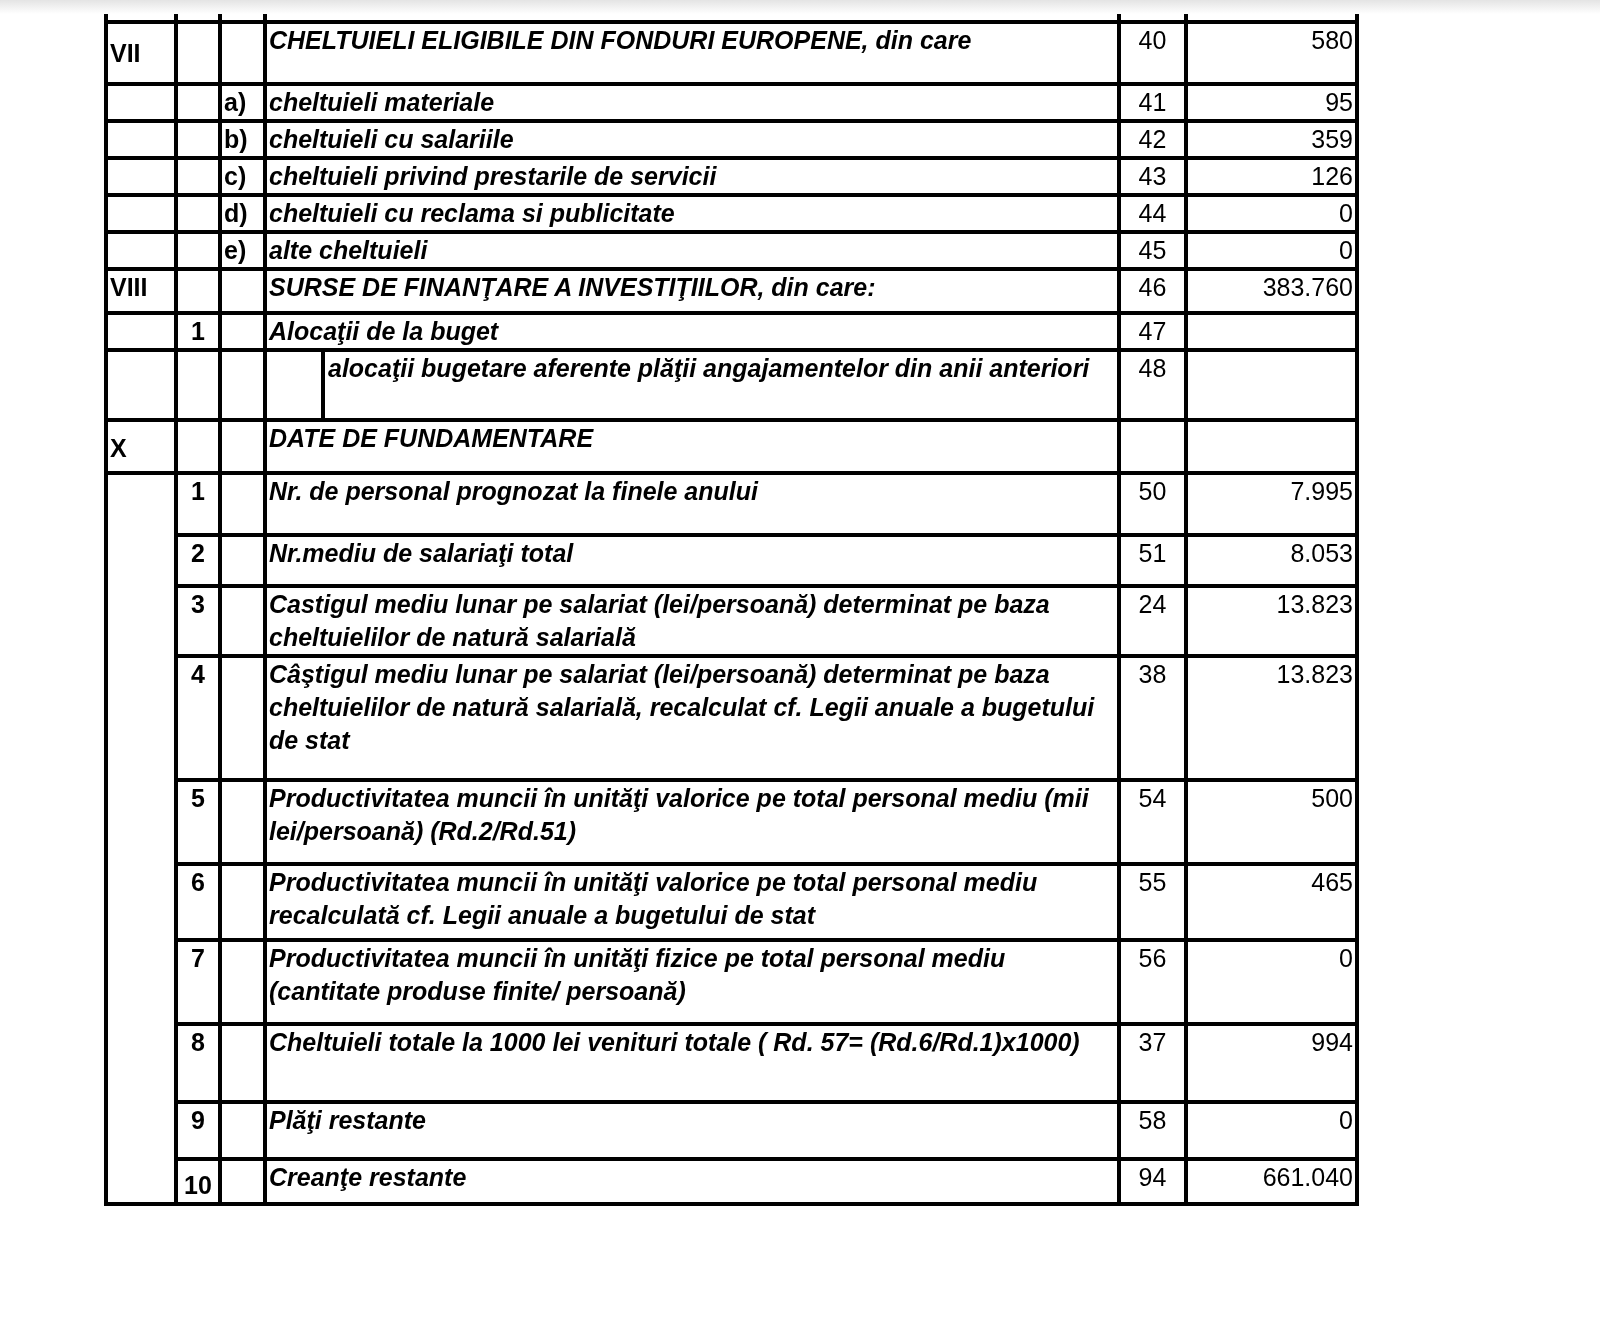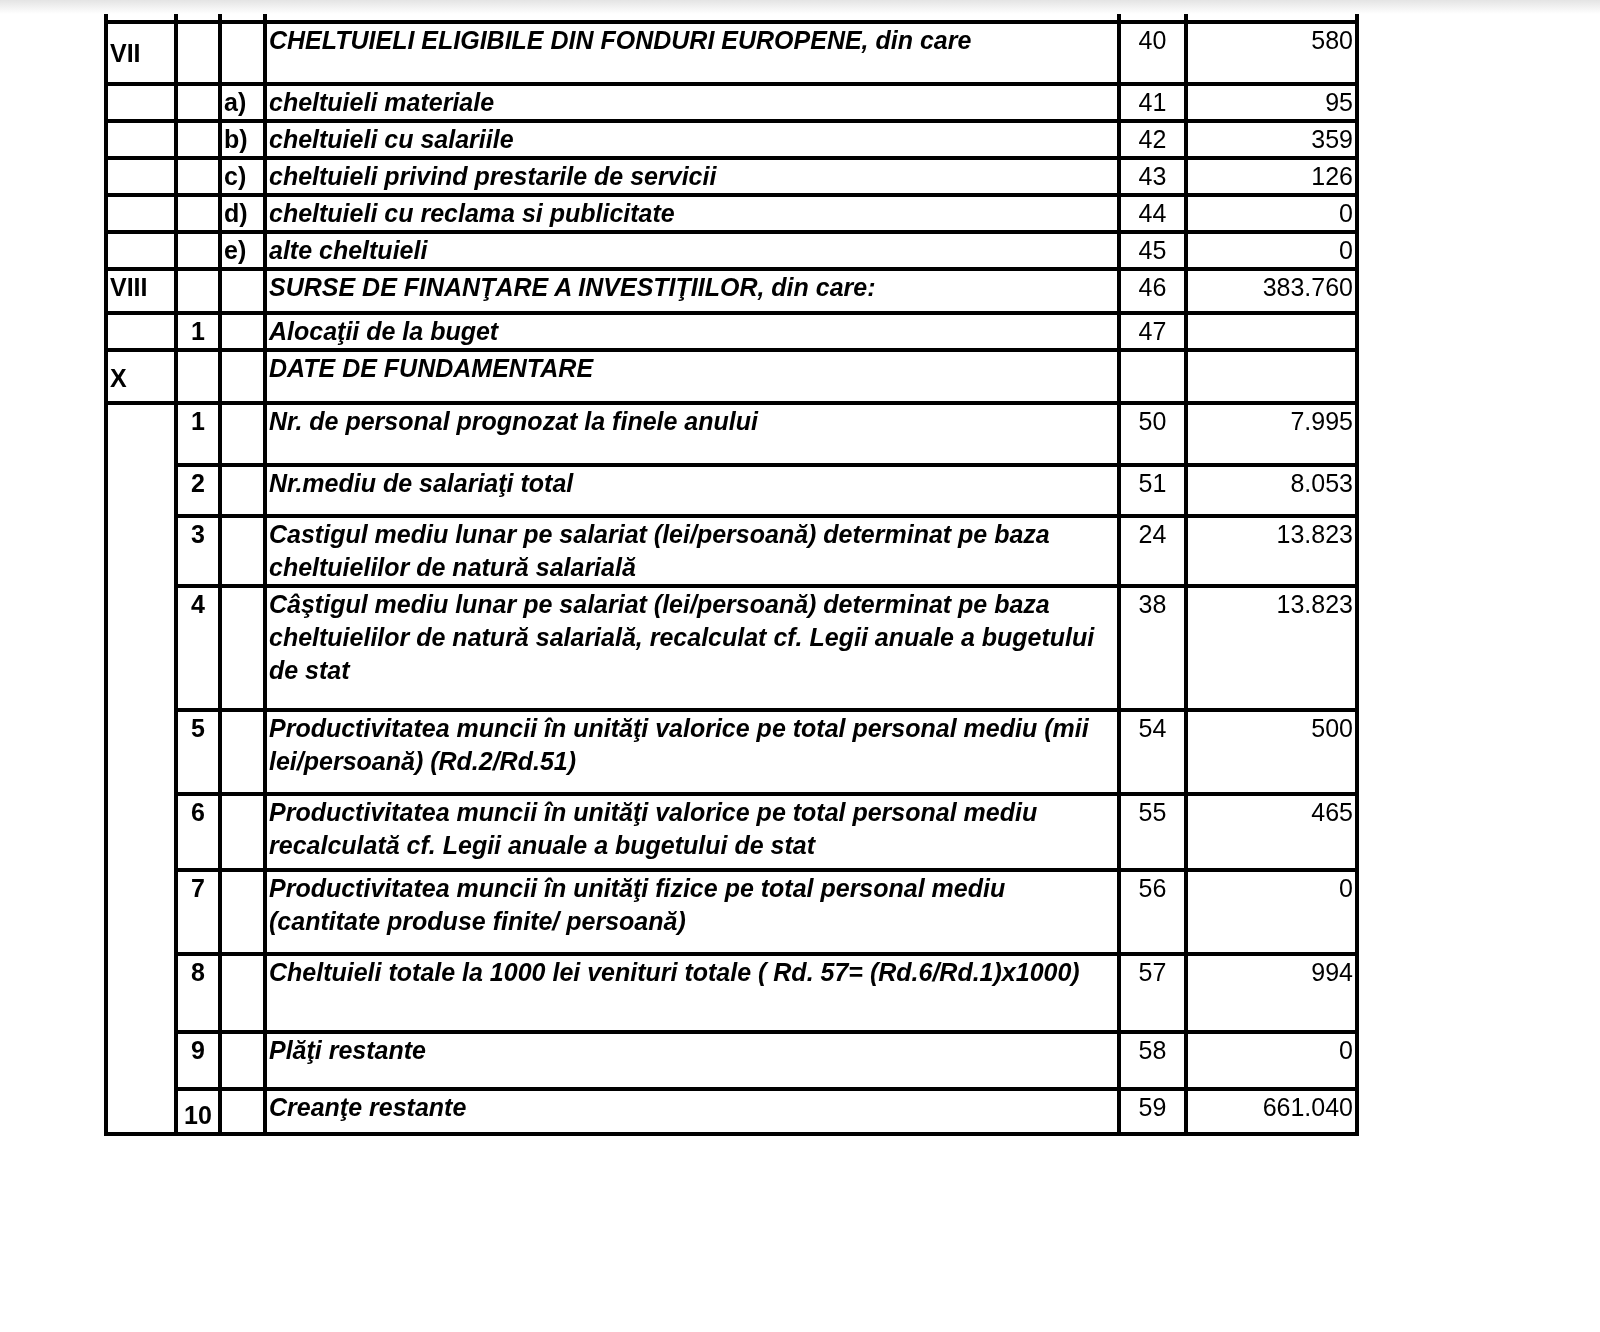--- a/index.html
+++ b/index.html
@@ -94,20 +94,33 @@
           <td class="c-val">383.760</td>
         </tr>
         <tr style="height: 36px;">
           <td class="c-roman"></td>
           <td class="c-num">1</td>
           <td class="c-let"></td>
           <td class="c-desc">Alocaţii de la buget</td>
           <td class="c-code">47</td>
           <td class="c-val"></td>
         </tr>
+        <tr style="height: 70px;">
+          <td class="c-roman"></td>
+          <td class="c-num"></td>
+          <td class="c-let"></td>
+          <td class="c-desc" style="padding: 0px;">
+            <div class="sub-wrap" style="height: 66px;">
+              <div class="sub-indent"></div>
+              <div class="sub-text">alocaţii bugetare aferente plăţii angajamentelor din anii anteriori</div>
+            </div>
+          </td>
+          <td class="c-code">48</td>
+          <td class="c-val"></td>
+        </tr>
         <tr style="height: 53px;">
           <td class="c-roman" style="vertical-align: bottom; padding-bottom: 6px;">X</td>
           <td class="c-num"></td>
           <td class="c-let"></td>
           <td class="c-desc">DATE DE FUNDAMENTARE</td>
           <td class="c-code"></td>
           <td class="c-val"></td>
         </tr>
         <tr style="height: 62px;">
           <td class="c-roman" style="border-bottom: 0px;"></td>
@@ -163,34 +176,34 @@
           <td class="c-let"></td>
           <td class="c-desc">Productivitatea muncii în unităţi fizice pe total personal mediu (cantitate produse finite/ persoană)</td>
           <td class="c-code">56</td>
           <td class="c-val">0</td>
         </tr>
         <tr style="height: 78px;">
           <td class="c-roman" style="border-top: 0px; border-bottom: 0px;"></td>
           <td class="c-num">8</td>
           <td class="c-let"></td>
           <td class="c-desc">Cheltuieli totale la 1000 lei venituri totale ( Rd. 57= (Rd.6/Rd.1)x1000)</td>
-          <td class="c-code">57</td>
+          <td class="c-code">37</td>
           <td class="c-val">994</td>
         </tr>
         <tr style="height: 57px;">
           <td class="c-roman" style="border-top: 0px; border-bottom: 0px;"></td>
           <td class="c-num">9</td>
           <td class="c-let"></td>
           <td class="c-desc">Plăţi restante</td>
           <td class="c-code">58</td>
           <td class="c-val">0</td>
         </tr>
         <tr style="height: 45px;">
           <td class="c-roman" style="border-top: 0px;"></td>
           <td class="c-num" style="vertical-align: bottom;">10</td>
           <td class="c-let"></td>
           <td class="c-desc">Creanţe restante</td>
-          <td class="c-code">59</td>
+          <td class="c-code">94</td>
           <td class="c-val">661.040</td>
         </tr>
       </tbody>
   </table>
 </div>
 
 </body></html>

